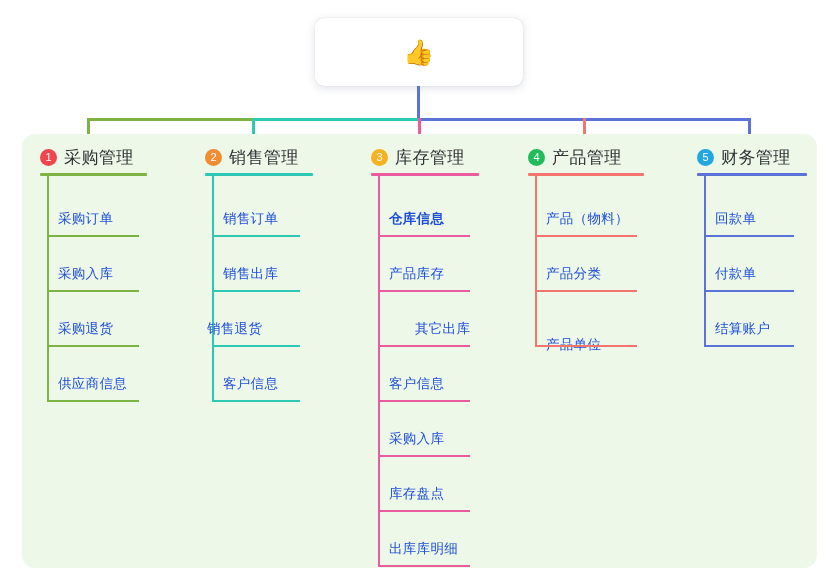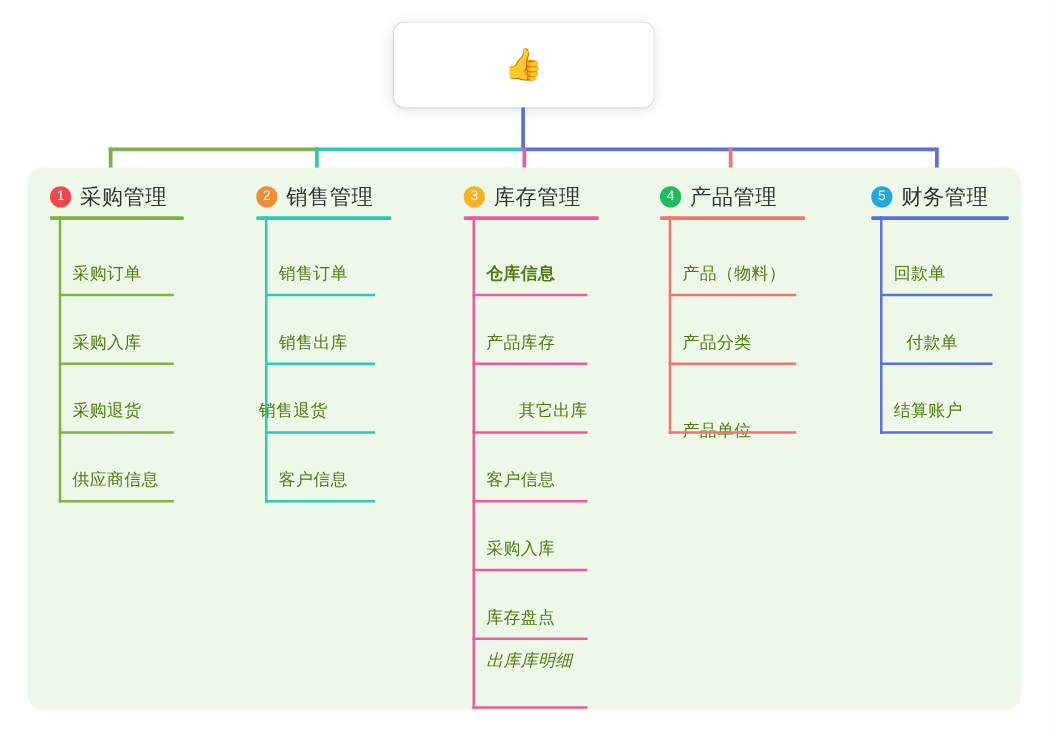--- a/index.html
+++ b/index.html
@@ -52,21 +52,21 @@
     width:17px;height:17px;border-radius:50%;
     color:#fff;font-size:11px;line-height:17px;
     text-align:center;font-weight:400;
     flex:0 0 auto;
   }
   .col-title{font-size:17px;color:#2f3134;letter-spacing:.4px;}
   .head-rule{position:absolute;height:3px;border-radius:1px;}
   .spine{position:absolute;width:2px;}
   .item-label{
     position:absolute;
-    font-size:13.5px;color:#4d7c0f;white-space:nowrap;letter-spacing:.3px;text-align:center;
+    font-size:13.5px;color:#1d4ed8;white-space:nowrap;letter-spacing:.3px;text-align:center;
   }
   .item-rule{position:absolute;height:2px;}
 </style>
 </head>
 <body>
 
 <div id="stage">
 
   <div class="root-card">
     <span class="root-emoji">👍</span>
@@ -131,21 +131,21 @@
         <div class="item-label" style="left: 18px; top: 265px;">产品库存</div>
         <div class="item-rule" style="left: 7px; top: 290px; width: 92px; background: rgb(234, 91, 160);"></div>
         <div class="item-label" style="left: 18px; top: 320px; margin-left: 26px;">其它出库</div>
         <div class="item-rule" style="left: 7px; top: 345px; width: 92px; background: rgb(234, 91, 160);"></div>
         <div class="item-label" style="left: 18px; top: 375px;">客户信息</div>
         <div class="item-rule" style="left: 7px; top: 400px; width: 92px; background: rgb(234, 91, 160);"></div>
         <div class="item-label" style="left: 18px; top: 430px;">采购入库</div>
         <div class="item-rule" style="left: 7px; top: 455px; width: 92px; background: rgb(234, 91, 160);"></div>
         <div class="item-label" style="left: 18px; top: 485px;">库存盘点</div>
         <div class="item-rule" style="left: 7px; top: 510px; width: 92px; background: rgb(234, 91, 160);"></div>
-        <div class="item-label" style="left: 18px; top: 520px; font-style: italic;">出库库明细</div>
+        <div class="item-label" style="left: 18px; top: 540px;">出库库明细</div>
         <div class="item-rule" style="left: 7px; top: 565px; width: 92px; background: rgb(234, 91, 160);"></div>
       </div>
       <div class="col" style="left: 528px; height: 434px;">
         <div class="col-head" style="top: 146px;">
           <span class="badge" style="background: rgb(34, 187, 91);">4</span>
           <span class="col-title">产品管理</span>
         </div>
         <div class="head-rule" style="left: 0px; top: 173px; width: 116px; background: rgb(244, 116, 111);"></div>
         <div class="spine" style="left: 7px; top: 173px; height: 174px; background: rgb(244, 116, 111);"></div>
         <div class="item-label" style="left: 18px; top: 210px;">产品（物料）</div>
@@ -157,20 +157,20 @@
       </div>
       <div class="col" style="left: 697px; height: 434px;">
         <div class="col-head" style="top: 146px;">
           <span class="badge" style="background: rgb(34, 167, 224);">5</span>
           <span class="col-title">财务管理</span>
         </div>
         <div class="head-rule" style="left: 0px; top: 173px; width: 110px; background: rgb(91, 115, 216);"></div>
         <div class="spine" style="left: 7px; top: 173px; height: 174px; background: rgb(91, 115, 216);"></div>
         <div class="item-label" style="left: 18px; top: 210px;">回款单</div>
         <div class="item-rule" style="left: 7px; top: 235px; width: 90px; background: rgb(91, 115, 216);"></div>
-        <div class="item-label" style="left: 18px; top: 265px; margin-left: 10px;">付款单</div>
+        <div class="item-label" style="left: 18px; top: 265px;">付款单</div>
         <div class="item-rule" style="left: 7px; top: 290px; width: 90px; background: rgb(91, 115, 216);"></div>
         <div class="item-label" style="left: 18px; top: 320px;">结算账户</div>
         <div class="item-rule" style="left: 7px; top: 345px; width: 90px; background: rgb(91, 115, 216);"></div>
       </div>
     </div>
 
 </div>
 
 </body></html>

